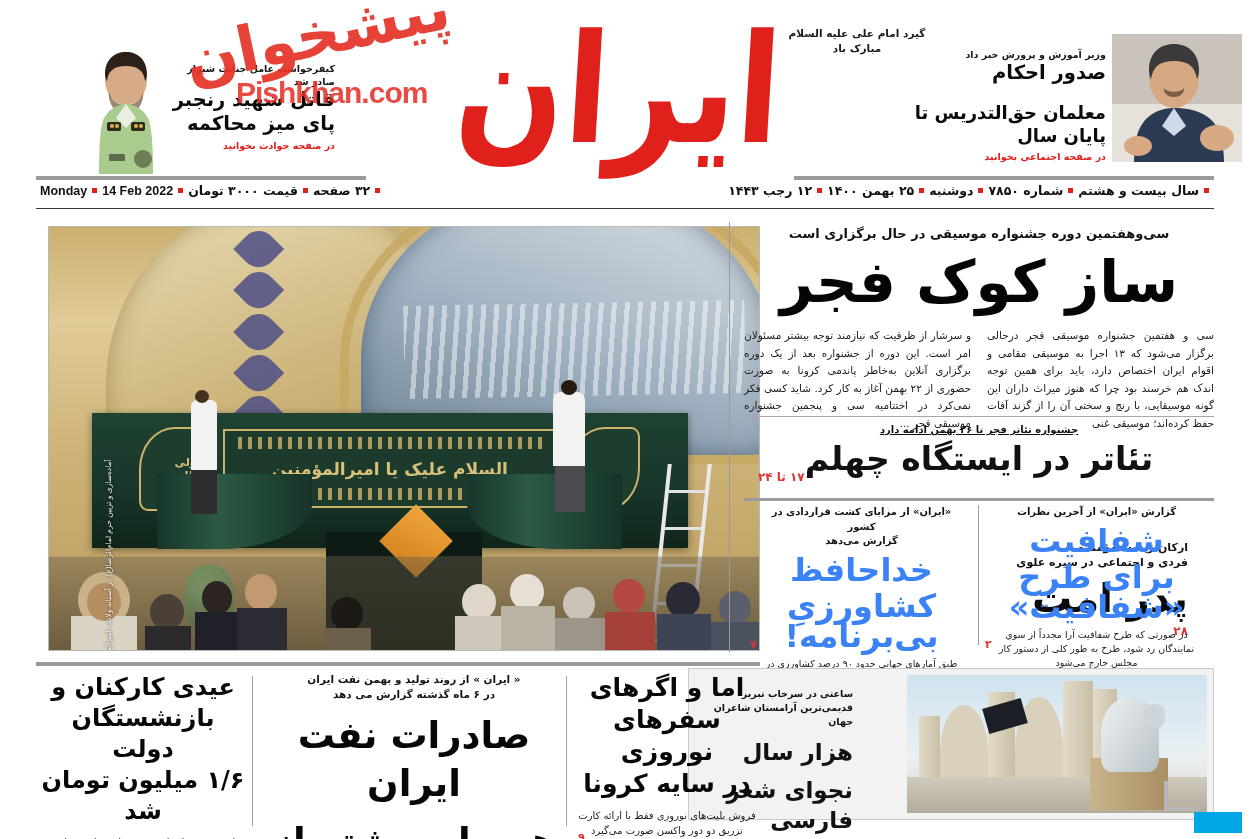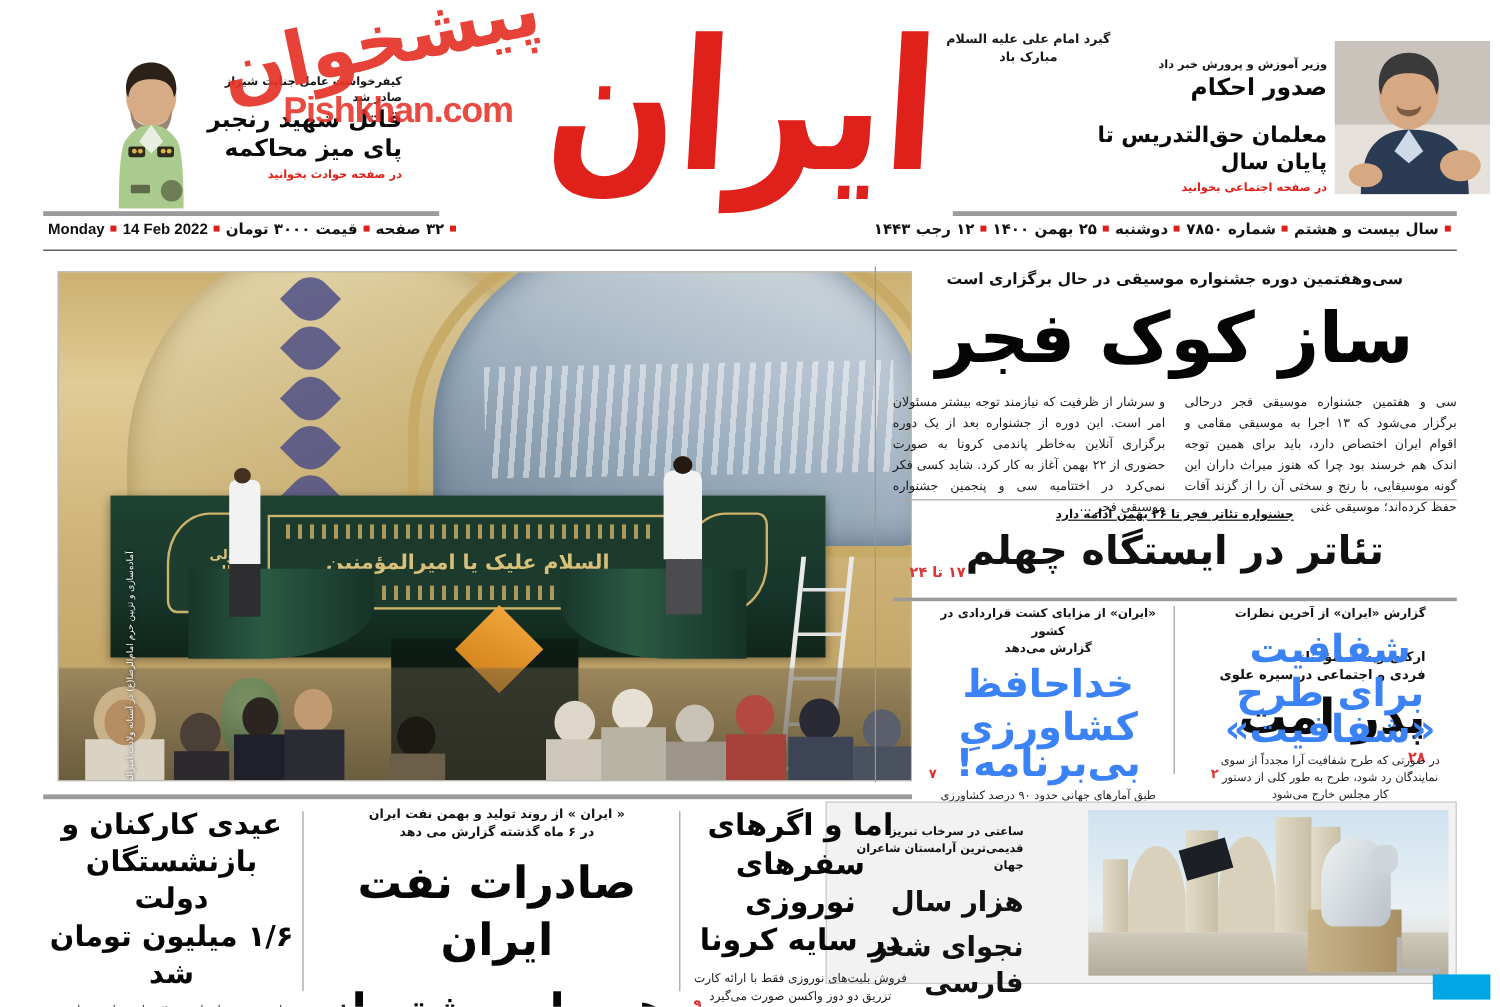--- a/index.html
+++ b/index.html
@@ -186,21 +186,21 @@
 
   .sep-h { position:absolute; height:1px; background:#a8a8a8; }
 
   .r-sec2 { position:absolute; right:36px; top:424px; width:470px; }
   .r-sec2 .k { direction:rtl; text-align:center; font-size:10px; font-weight:bold;text-decoration:underline; }
   .r-sec2 .h { direction:rtl; text-align:center; font-size:33px; line-height:44px; font-weight:bold; letter-spacing:-1px; margin-top:2px;}
   .r-sec2 .pg { position:absolute; left:14px; top:46px; font-size:12px; color:#d33; font-weight:bold; direction:rtl;}
 
   
   .two-cols { position:absolute; right:36px; top:505px; width:470px; height:148px; display:flex; direction:rtl; }
-  .tc { width:50%; padding:0 12px; position:relative; direction:rtl; text-align:center;margin-left:24px; }
+  .tc { width:50%; padding:0 12px; position:relative; direction:rtl; text-align:center; }
   .tc .k { font-size:10px; line-height:14.5px; font-weight:bold; color:#151515; }
   .tc .h { font-size:32px; line-height:30px; font-weight:bold; color:#3b82f6; margin-top:6px; letter-spacing:-.8px;}
   .tc .d { font-size:9.5px; line-height:14px; color:#222; margin-top:6px; }
   .tc .pg { position:absolute; left:6px; bottom:2px; font-size:11px; color:#d33; font-weight:bold;}
   .tc-div { position:absolute; right:50%; top:0; width:1px; height:140px; background:#9d9d9d; }
 
   
   .mon-block { position:absolute; right:36px; top:668px; width:526px; height:152px;
     border:1px solid #c9c9c9; background:#f2f2f2; padding:6px; }
   .mon-photo { position:absolute; right:6px; top:6px; width:300px; height:138px; overflow:hidden;

